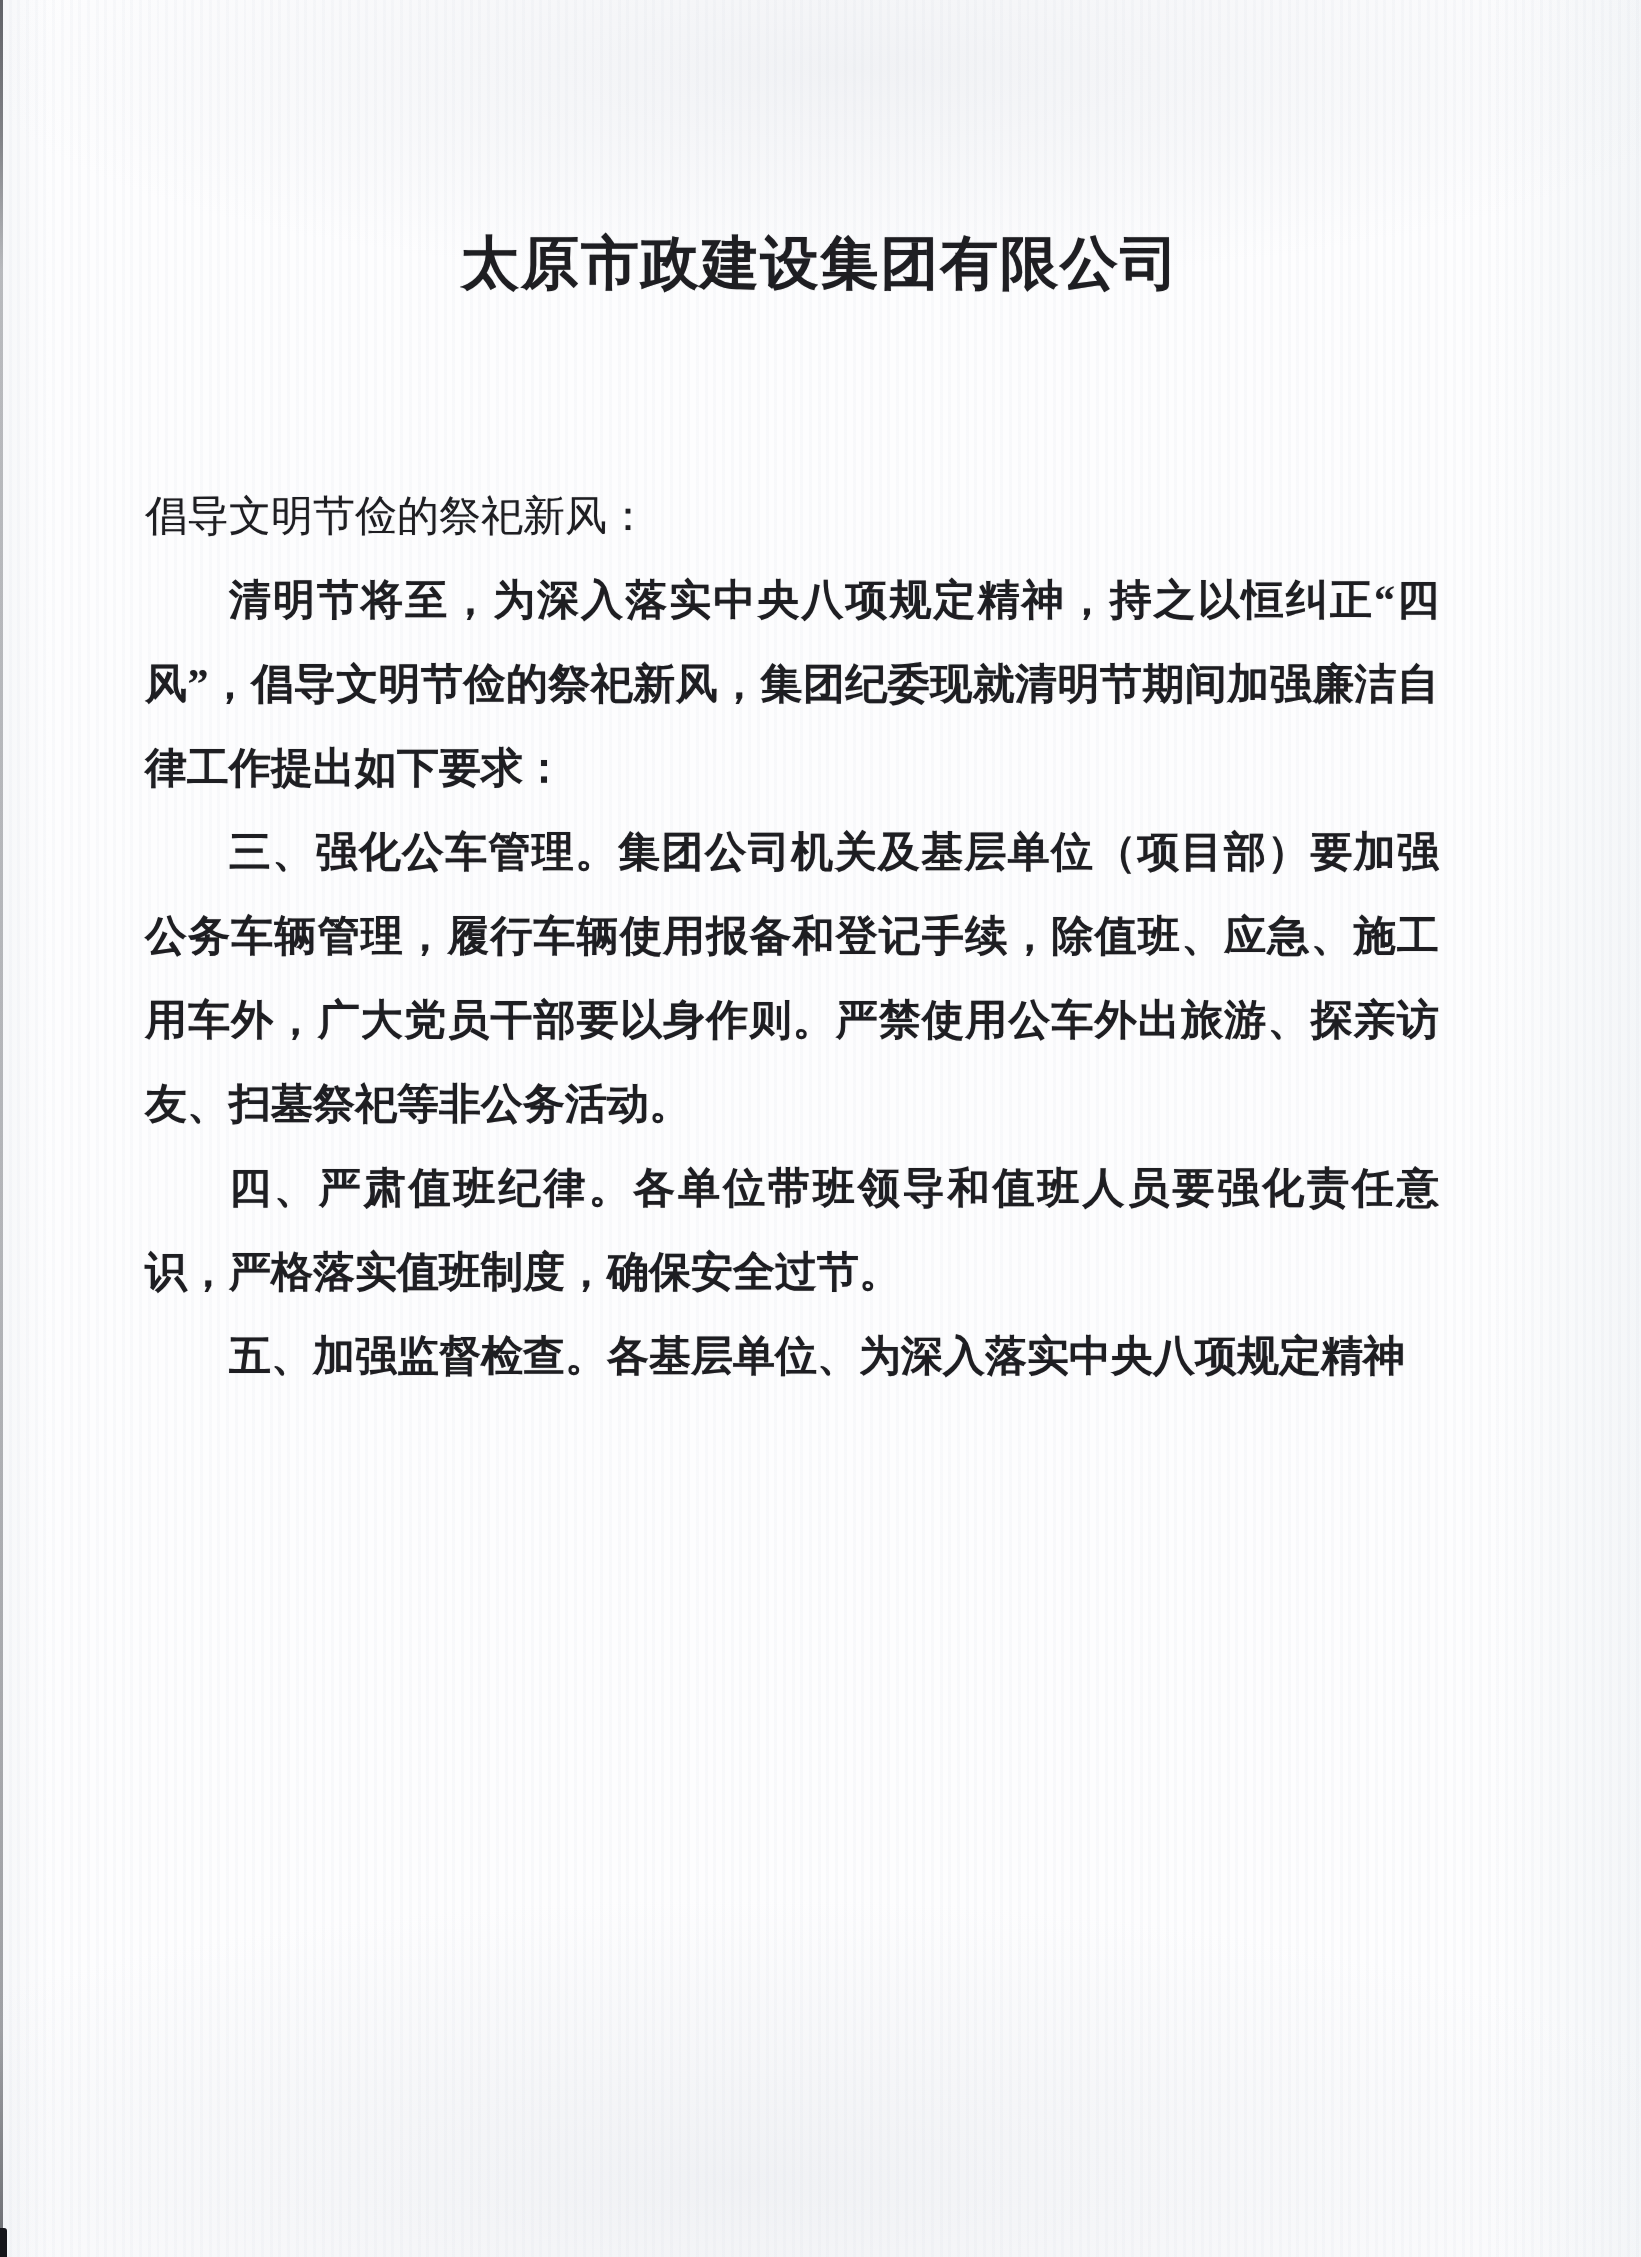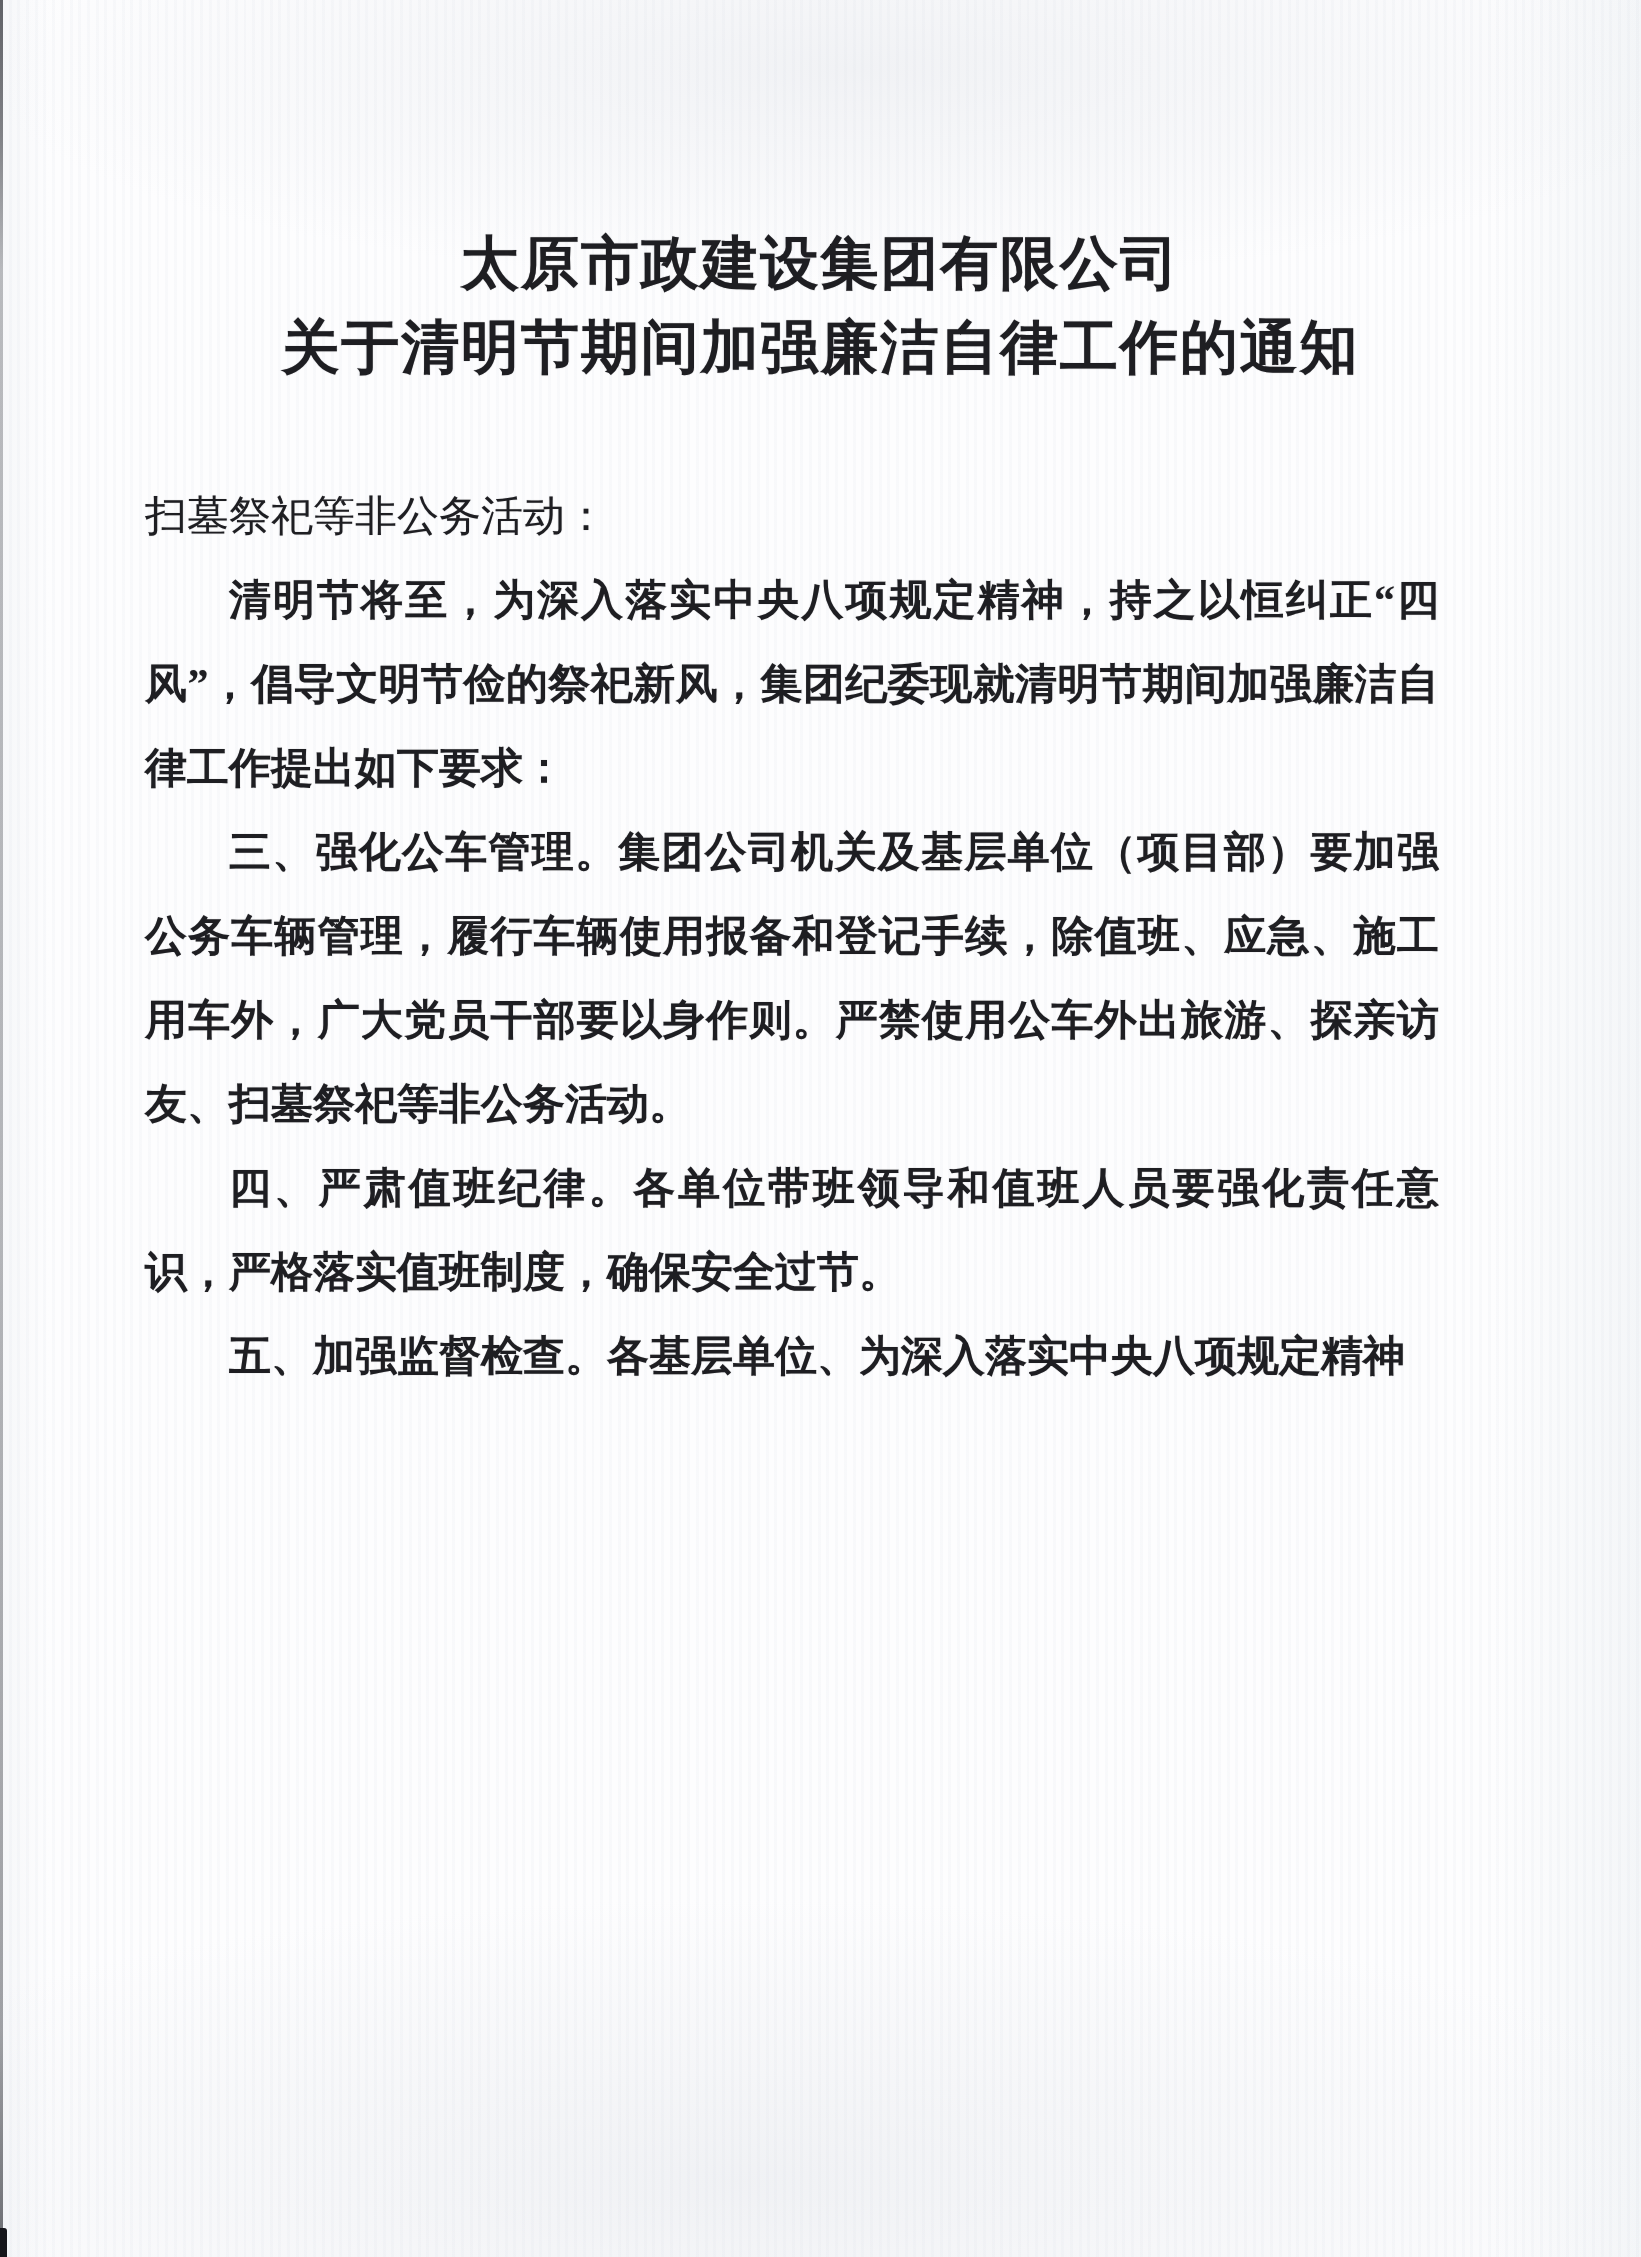--- a/index.html
+++ b/index.html
@@ -77,25 +77,24 @@
 </head>
 <body>
 
 <div>
 
   <div class="scan-left-edge"></div>
   <div class="scan-corner-mark"></div>
 
   <div class="title-block">
     <div>太原市政建设集团有限公司</div>
-    <div>关于清明节期间加强廉洁自律工作的通知</div>
   </div>
 
   <div class="body-block">
-    <p class="salutation">扫墓祭祀等非公务活动：</p>
+    <p class="salutation">倡导文明节俭的祭祀新风：</p>
     <div id="paragraphs">
         <p class="para">清明节将至，为深入落实中央八项规定精神，持之以恒纠正“四风”，倡导文明节俭的祭祀新风，集团纪委现就清明节期间加强廉洁自律工作提出如下要求：</p>
         <p class="para">三、强化公车管理。集团公司机关及基层单位（项目部）要加强公务车辆管理，履行车辆使用报备和登记手续，除值班、应急、施工用车外，广大党员干部要以身作则。严禁使用公车外出旅游、探亲访友、扫墓祭祀等非公务活动。</p>
         <p class="para">四、严肃值班纪律。各单位带班领导和值班人员要强化责任意识，严格落实值班制度，确保安全过节。</p>
         <p class="para">五、加强监督检查。各基层单位、为深入落实中央八项规定精神</p>
       </div>
   </div>
 
 </div>
 

